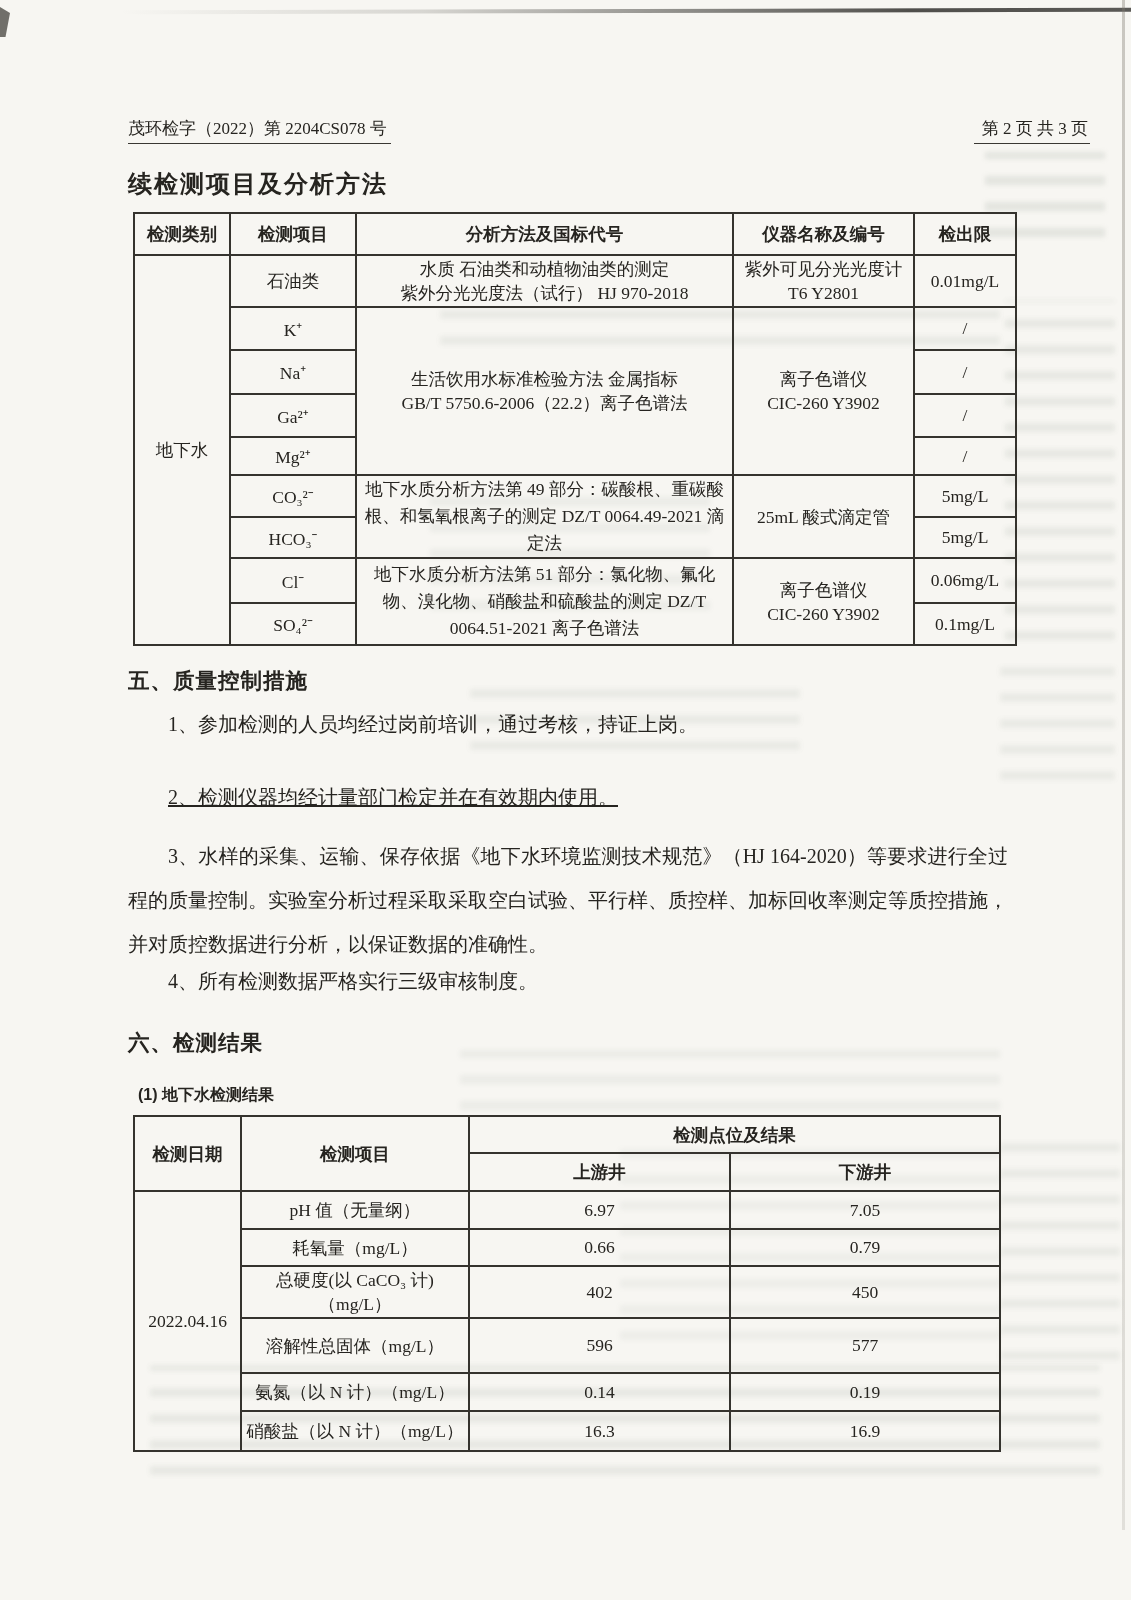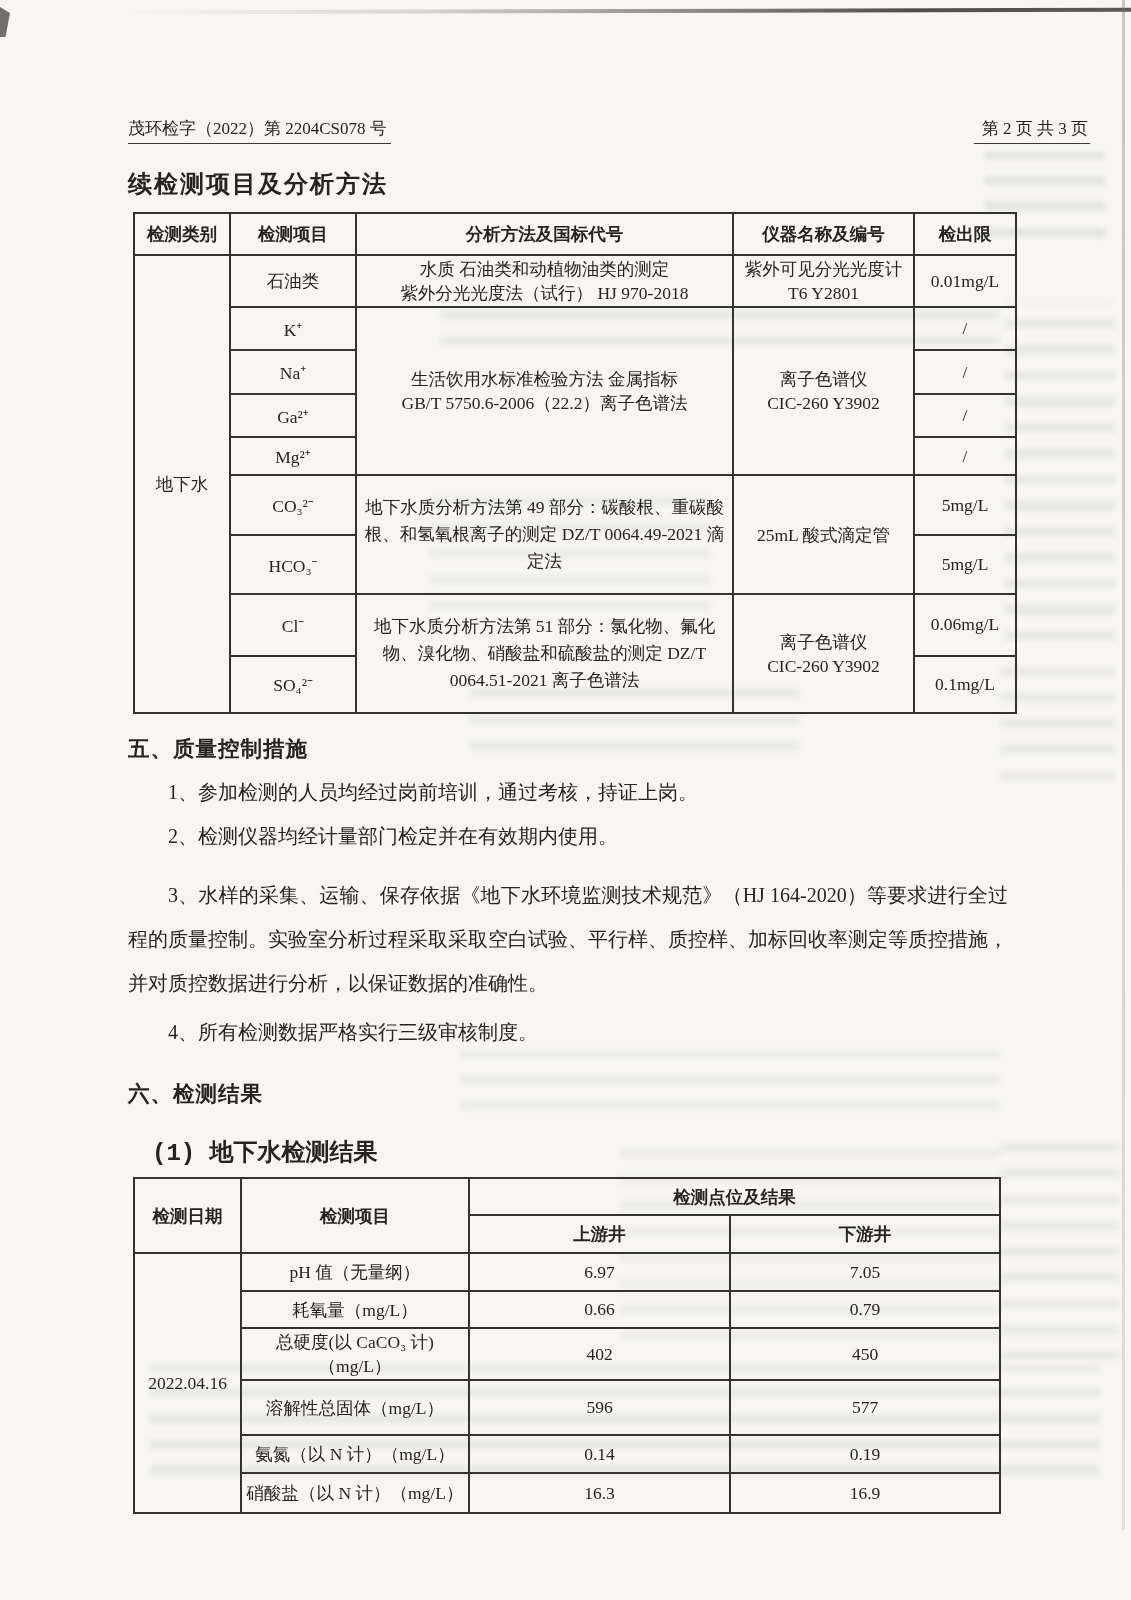--- a/index.html
+++ b/index.html
@@ -55,40 +55,40 @@
   table { border-collapse:collapse; table-layout:fixed; }
   td, th { border:2px solid #35332e; text-align:center; vertical-align:middle; overflow:hidden; }
   th {
     font-family:"Liberation Sans", sans-serif;
     font-weight:bold; font-size:17.5px;
   }
   td { font-size:17.5px; }
   .pre { white-space:pre-line; line-height:24px;border-radius:20px; }
   .methods-table { margin-top:12px; margin-left:5px; width:882px; border:2.5px solid #2d2b27; }
   .methods-table td { padding:1px 5px; }
-  .m3 { line-height:27px; padding:18px 3px !important; }
+  .m3 { line-height:27px; padding:0 3px !important; }
 
   .sec-heading {
     font-family:"Liberation Sans", sans-serif;
     font-weight:bold; font-size:21.5px; letter-spacing:1px;
   }
   .h5 { margin-top:20px; }
   .para {
     width:880px; font-size:20px; line-height:30px;
     text-indent:2em; text-align:justify;
   }
   .p1 { margin-top:14px; }
-  .p2 { margin-top:14px; }
+  .p2 { margin-top:43px;text-decoration:underline; }
   .p3 { margin-top:22px; line-height:44px; }
-  .p4 { margin-top:12px; }
+  .p4 { }
   .h6 { margin-top:32px; }
   .sub-heading {
-    margin-top:28px; margin-left:24px;
-    font-family:Liberation Mono, monospace;
-    font-weight:bold; font-size:24px;
+    margin-top:28px; margin-left:10px;
+    font-family:Liberation Sans, sans-serif;
+    font-weight:bold; font-size:16px;
   }
   .results-table { margin-top:9px; margin-left:5px; width:866px; border:2.5px solid #2d2b27; }
   .results-table td { padding:1px 4px; }
 </style>
 </head>
 <body>
 
 <div class="page">
 
   <div class="scan-top-line"></div>

